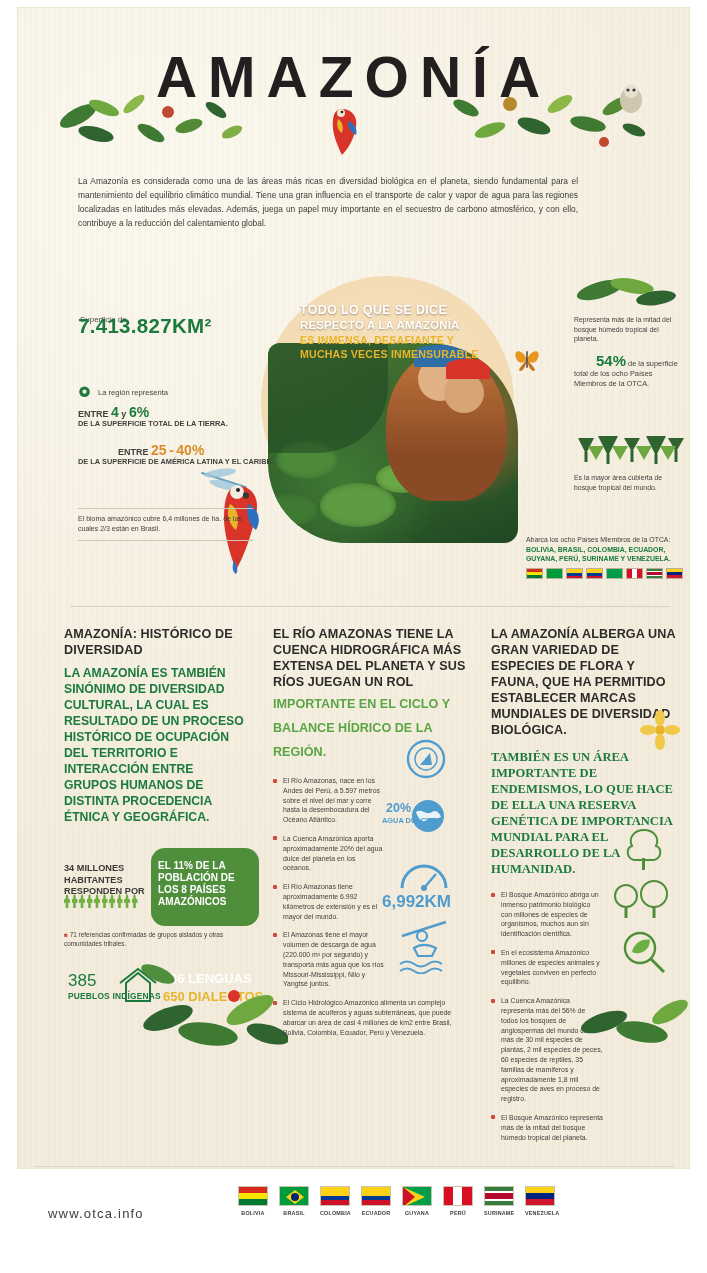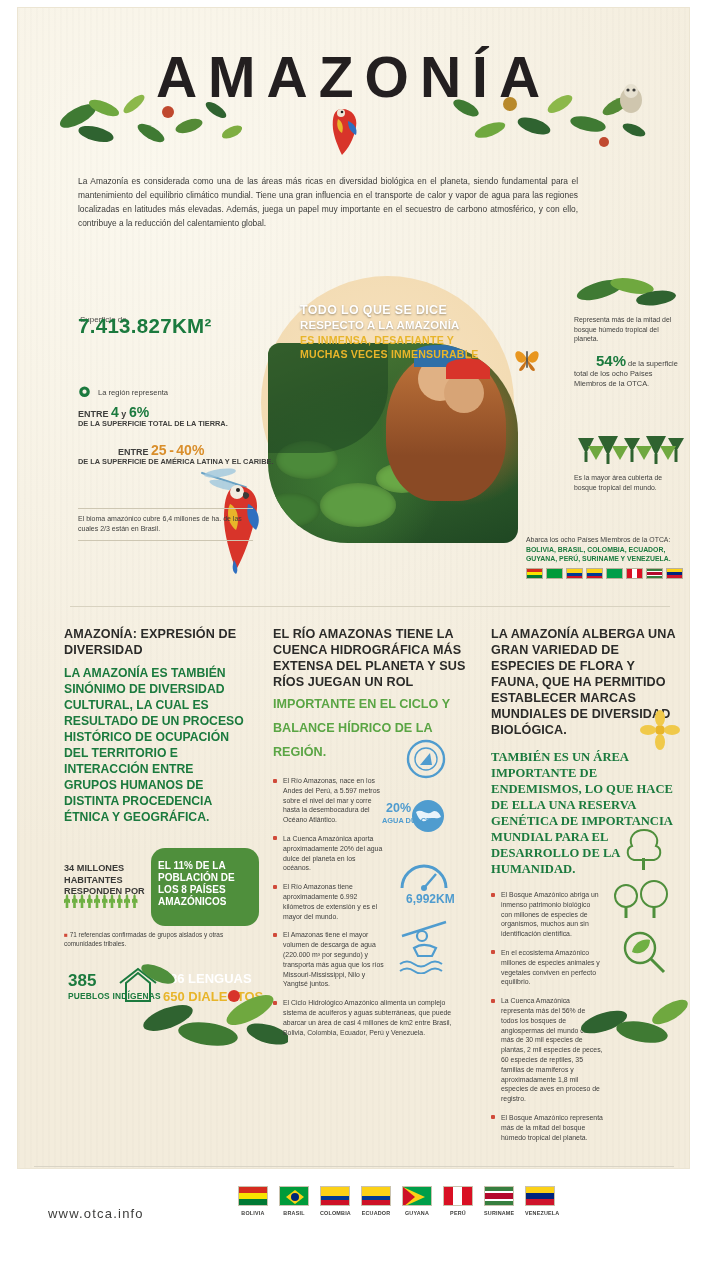--- a/index.html
+++ b/index.html
@@ -99,21 +99,21 @@
   .body-green{ font-size:12.2px; font-weight:700; color:#1b7a3e; line-height:16px;}
   .c1 .lead{ margin-top:7px;}
   .bullet{ position:relative; padding-left:10px; font-size:6.9px; line-height:9.8px; color:#3f3f3d; margin-bottom:9px;}
   .bullet:before{ content:""; position:absolute; left:0; top:2.5px; width:4px; height:4px; background:#d04a3a; border-radius:1px;}
   
   .c1b1{ position:absolute; left:46px; top:855px; width:90px; font-size:9.2px; font-weight:700; color:#3a3a38; line-height:11.5px;}
   .peoplerow{ position:absolute; left:46px; top:884px; width:88px; height:16px; display:flex; gap:1.5px; align-items:flex-end;}
   .person{ width:6px; height:14px; background:#6fb043; clip-path: polygon(50% 0,70% 12%,70% 32%,100% 40%,100% 66%,72% 60%,72% 100%,28% 100%,28% 60%,0 66%,0 40%,30% 32%,30% 12%);}
   .c1b2{ position:absolute; left:140px; top:852px; width:95px; font-size:10px; font-weight:700; color:#ffffff; line-height:12px;}
   .c1note{ position:absolute; left:46px; top:922px; width:180px; font-size:6.4px; line-height:9px; color:#3f3f3d;}
-  .c1b3{ position:absolute; left:50px; top:963px; font-size:17px; font-weight:700; color:#1b7a3e;}
+  .c1b3{ position:absolute; left:50px; top:963px; font-size:17px; font-weight:400; color:#1b7a3e;}
   .c1b3s{ position:absolute; left:50px; top:983px; font-size:8.4px; font-weight:700; color:#1b7a3e; letter-spacing:.2px;}
   .c1b4{ position:absolute; left:152px; top:963px; font-size:13px; font-weight:700; color:#ffffff;}
   .c1b5{ position:absolute; left:145px; top:981px; font-size:13px; font-weight:700; color:#e8b52a;}
   
   .ico{ position:absolute; }
   .ic-label{ position:absolute; font-weight:700; color:#4f9ccf; font-size:12.5px;}
   
   .logo-wrap{ position:absolute; left:34px; top:1068px; width:240px; height:70px;}
   .otca-txt{ position:absolute; left:92px; top:10px; font-size:23px; font-weight:700; color:#4c4c4a; letter-spacing:1px;}
   .otca-sub{ position:absolute; left:94px; top:38px; font-size:7px; color:#5a5a58; line-height:9.5px;}
@@ -284,21 +284,21 @@
     <div class="flag" style="background:linear-gradient(#fcd116 50%,#003893 50% 75%,#ce1126 75%)"></div>
     <div class="flag" style="background:#009e49"></div>
     <div class="flag" style="background:linear-gradient(90deg,#d91023 33%,#fff 33% 66%,#d91023 66%)"></div>
     <div class="flag" style="background:linear-gradient(#377e3f 22%,#fff 22% 33%,#b40a2d 33% 67%,#fff 67% 78%,#377e3f 78%)"></div>
     <div class="flag" style="background:linear-gradient(#fcd116 33%,#00247d 33% 66%,#cf142b 66%)"></div>
   </div>
 
   <div class="divider"></div>
 
   <div class="col c1">
-    <div class="h-dark">AMAZONÍA: EXPRESIÓN DE DIVERSIDAD</div>
+    <div class="h-dark">AMAZONÍA: HISTÓRICO DE DIVERSIDAD</div>
     <div class="body-green lead">LA AMAZONÍA ES TAMBIÉN SINÓNIMO DE DIVERSIDAD CULTURAL, LA CUAL ES RESULTADO DE UN PROCESO HISTÓRICO DE OCUPACIÓN DEL TERRITORIO E INTERACCIÓN ENTRE GRUPOS HUMANOS DE DISTINTA PROCEDENCIA ÉTNICA Y GEOGRÁFICA.</div>
   </div>
   <div class="c1b1">34 MILLONES HABITANTES RESPONDEN POR</div>
   <div class="peoplerow">
     <span class="person"></span>
     <span class="person"></span>
     <span class="person"></span>
     <span class="person"></span>
     <span class="person"></span>
     <span class="person"></span>
@@ -351,21 +351,21 @@
     <circle cx="18" cy="18" r="16" fill="#4f9ccf"></circle>
     <path d="M6 14 C12 10 16 18 22 14 C26 11 30 16 31 19 C26 22 22 18 17 22 C12 26 8 20 6 14Z" fill="#e9f3fa"></path>
   </svg>
   <div class="ic-label" style="left:368px; top:793px;">20%</div>
   <div style="position:absolute; left:364px; top:808px; font-size:7.4px; font-weight:700; color:#4f9ccf;">AGUA DULCE</div>
   <svg class="ico" style="left:380px; top:850px;" width="52" height="34" viewBox="0 0 52 34">
     <path d="M4 30 A22 22 0 0 1 48 30" fill="none" stroke="#4f9ccf" stroke-width="3"></path>
     <path d="M26 30 L38 16" stroke="#4f9ccf" stroke-width="2.4"></path>
     <circle cx="26" cy="30" r="3" fill="#4f9ccf"></circle>
   </svg>
-  <div class="ic-label" style="left:388px; top:884px; font-size:12px;">6,992KM</div>
+  <div class="ic-label" style="left:364px; top:884px; font-size:17px;">6,992KM</div>
   <svg class="ico" style="left:376px; top:906px;" width="60" height="60" viewBox="0 0 60 60">
     <path d="M8 22 L52 8" stroke="#4f9ccf" stroke-width="2.4"></path>
     <circle cx="28" cy="22" r="5" fill="none" stroke="#4f9ccf" stroke-width="2.2"></circle>
     <path d="M20 34 C26 30 34 30 42 34 L38 42 L24 42 Z" fill="none" stroke="#4f9ccf" stroke-width="2.2"></path>
     <path d="M6 50 q7 -5 14 0 q7 5 14 0 q7 -5 14 0" fill="none" stroke="#4f9ccf" stroke-width="2"></path>
     <path d="M6 57 q7 -5 14 0 q7 5 14 0 q7 -5 14 0" fill="none" stroke="#4f9ccf" stroke-width="2"></path>
   </svg>
 
   <div class="col c3">
     <div class="h-dark">LA AMAZONÍA ALBERGA UNA GRAN VARIEDAD DE ESPECIES DE FLORA Y FAUNA, QUE HA PERMITIDO ESTABLECER MARCAS MUNDIALES DE DIVERSIDAD BIOLÓGICA.</div>

